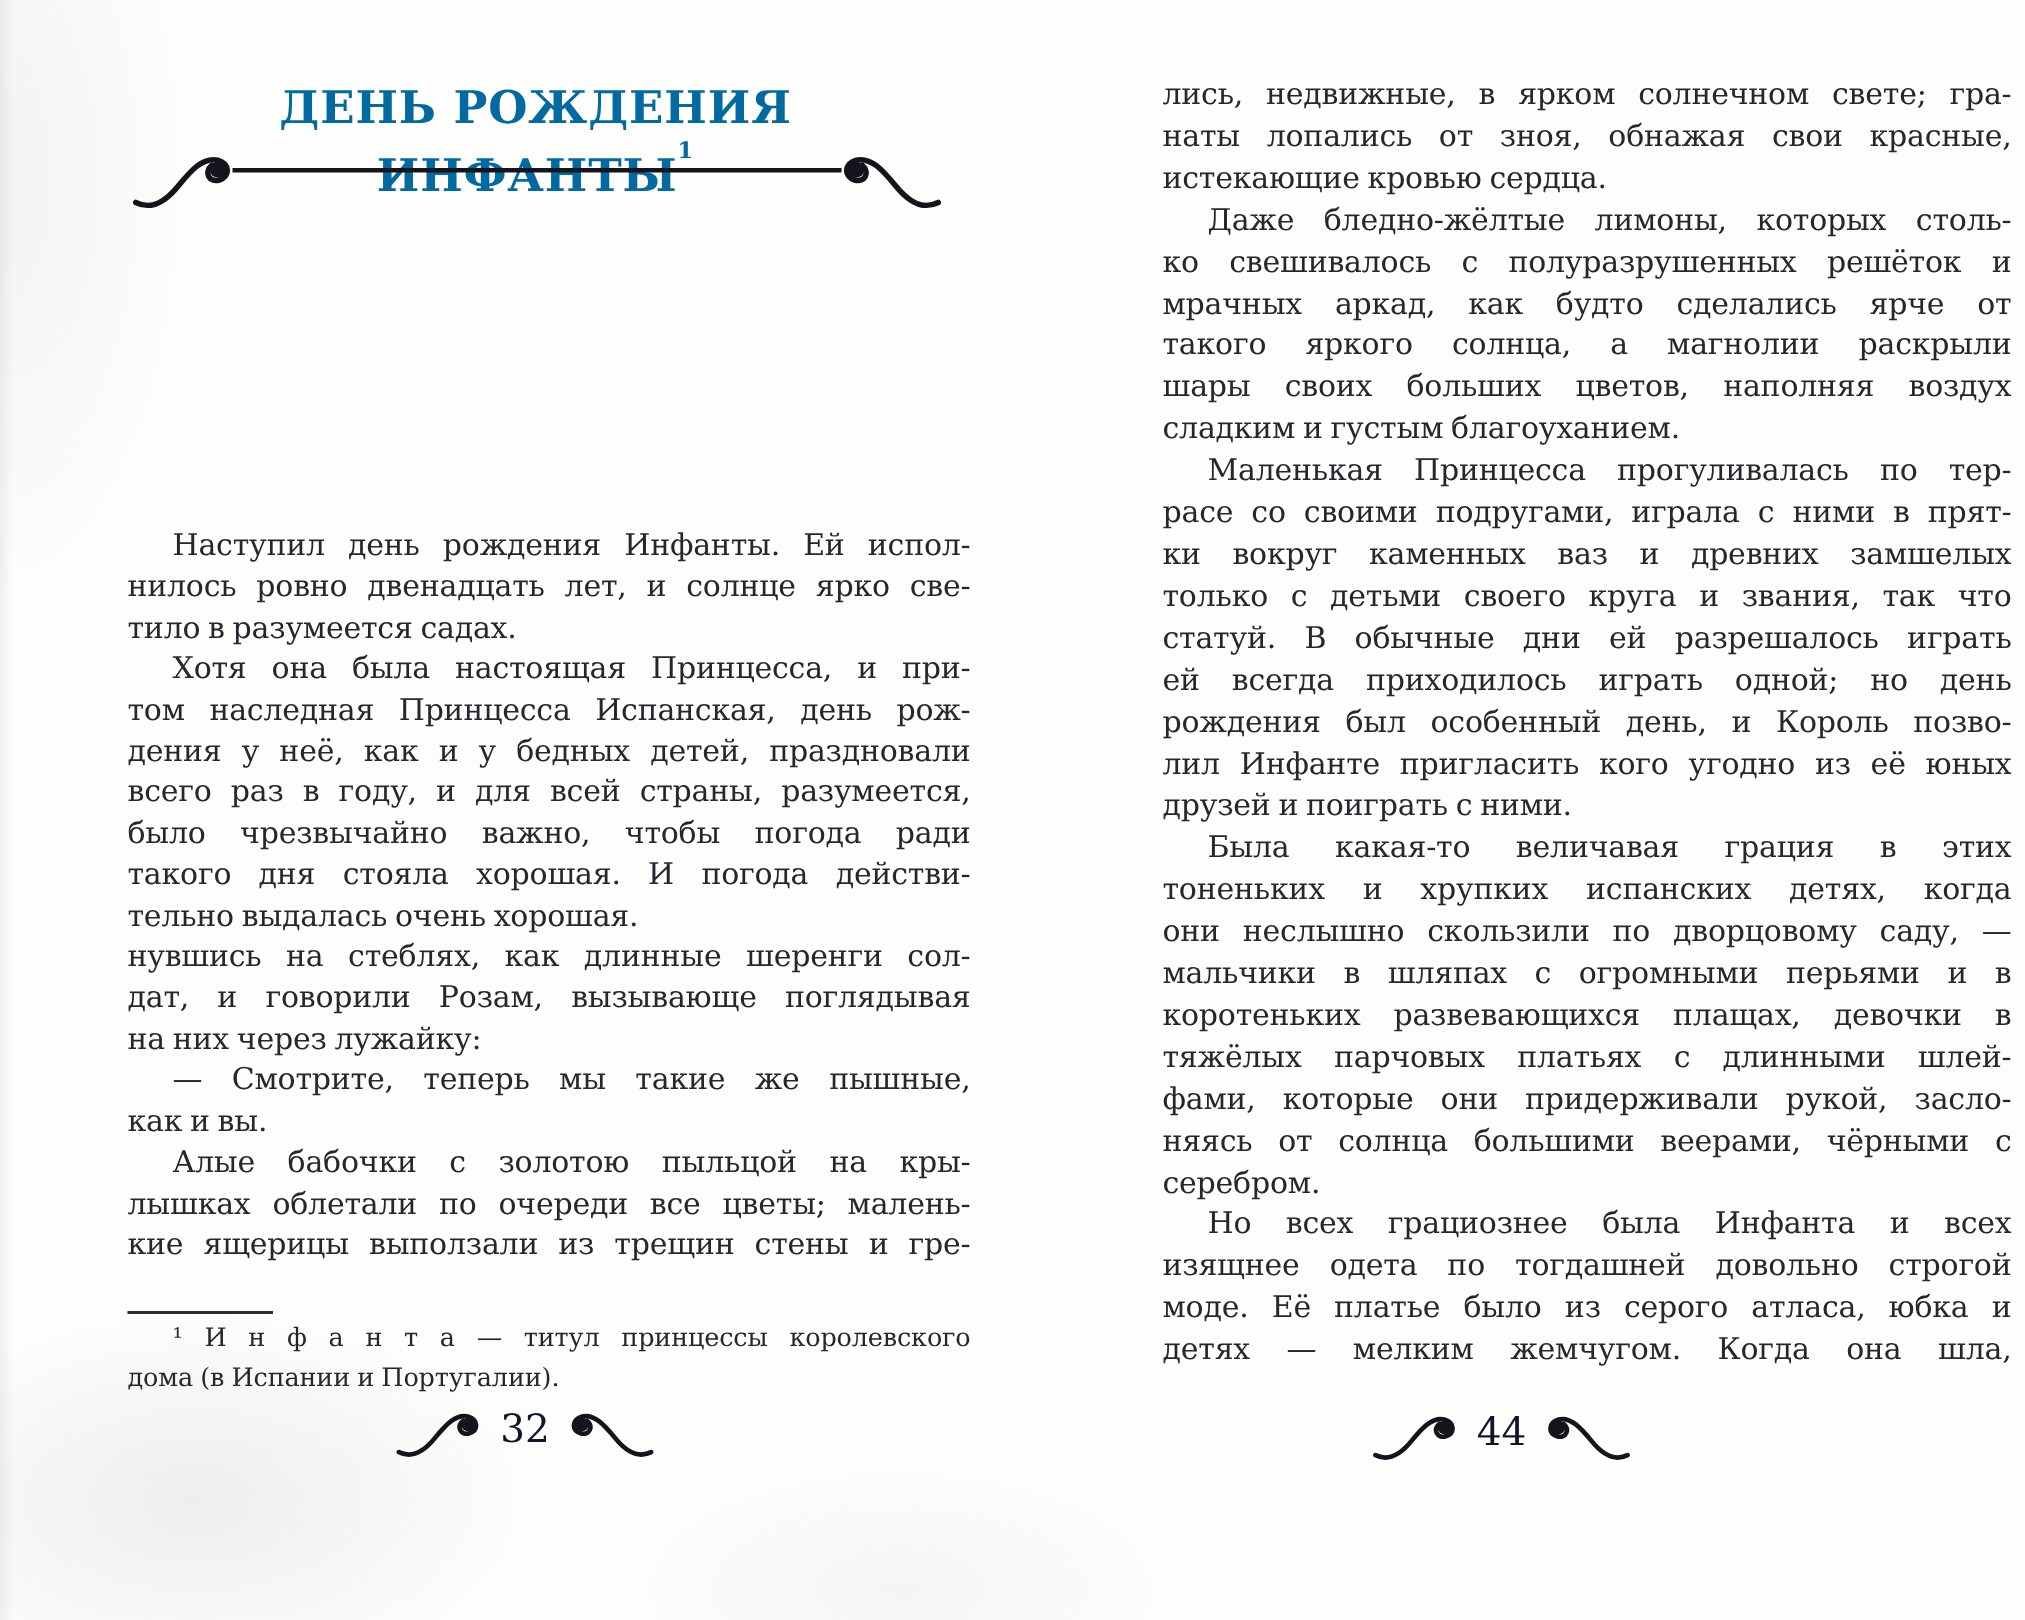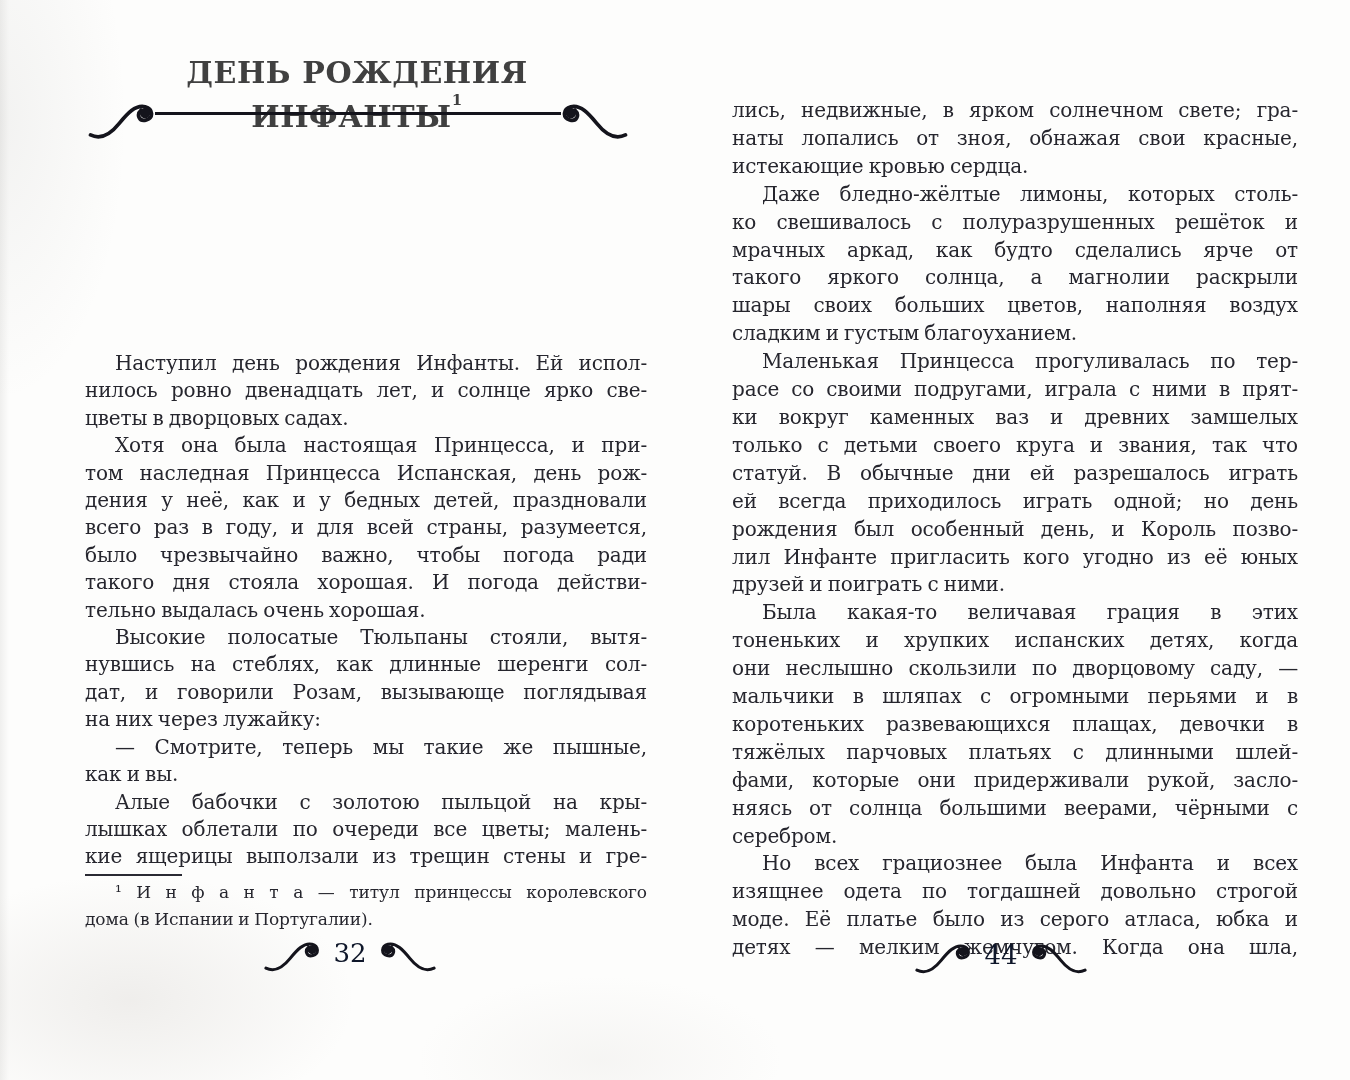--- a/index.html
+++ b/index.html
@@ -15,35 +15,35 @@
       radial-gradient(320px 180px at 130px 1000px, rgba(190,184,178,0.22), rgba(190,184,178,0) 70%),
       radial-gradient(260px 120px at 600px 1060px, rgba(200,196,190,0.14), rgba(200,196,190,0) 70%),
       radial-gradient(180px 400px at 0px 120px, rgba(150,148,145,0.10), rgba(150,148,145,0) 70%),
       linear-gradient(90deg, rgba(120,118,115,0.10), rgba(120,118,115,0) 9px);
   }
   .page-col{position:absolute;}
   
   .chapter-title{
     position:absolute;left:85px;top:54px;width:562px;
     text-align:center;font-weight:bold;font-size:30px;line-height:38px;
-    letter-spacing:0.6px;color:#404040;transform:translateX(-9px);
+    letter-spacing:0.6px;color:#0369a1;transform:translateX(-9px);
   }
   .chapter-title sup{font-size:15px;position:relative;top:-11px;font-weight:bold;}
   
   .title-flourish{
     position:absolute;left:88px;top:97px;width:540px;height:46px;
     display:flex;align-items:flex-start;
   }
   .title-flourish .rule{flex:1;height:3.4px;background:#14141c;margin-top:15px;margin-left:-7px;margin-right:-7px;}
   .swash{display:block;}
   .swash.flip{transform:scaleX(-1);}
   
   .text-block{font-size:20px;letter-spacing:-0.15px;word-spacing:-1px;}
   .left-text{left:85px;top:350px;width:562px;line-height:27.4px;}
-  .right-text{left:732px;top:49px;width:566px;line-height:27.9px;margin-top:48px;}
+  .right-text{left:775px;top:49px;width:566px;line-height:27.9px;}
   .line{text-align:justify;overflow:hidden;}
   .line.just{text-align-last:justify;}
   .line.indent{text-indent:30px;}
   
   .footnote-rule{position:absolute;left:85px;top:874px;width:97px;height:2.4px;background:#2a2a33;}
   .footnote-block{left:85px;top:879px;width:562px;font-size:17px;line-height:26.6px;letter-spacing:-0.1px;word-spacing:-0.5px;}
   
   .page-footer{position:absolute;display:flex;align-items:flex-start;justify-content:center;}
   .footer-left{left:85px;top:936px;width:562px;transform:translateX(-16px);}
   .footer-right{left:746px;top:938px;width:566px;transform:translateX(-28px);}
@@ -73,33 +73,32 @@
     <div class="rule"></div>
     <svg class="swash flip" width="74" height="46">
         <use href="#swash" width="74" height="46"></use>
       </svg>
   </div>
 
   <div class="page-col text-block left-text">
       <div class="para">
         <div class="line indent just">Наступил день рождения Инфанты. Ей испол-</div>
         <div class="line just">нилось ровно двенадцать лет, и солнце ярко све-</div>
-        <div class="line">цветы в дворцовых садах.</div>
+        <div class="line">тило в разумеется садах.</div>
       </div>
       <div class="para">
         <div class="line indent just">Хотя она была настоящая Принцесса, и при-</div>
         <div class="line just">том наследная Принцесса Испанская, день рож-</div>
         <div class="line just">дения у неё, как и у бедных детей, праздновали</div>
         <div class="line just">всего раз в году, и для всей страны, разумеется,</div>
         <div class="line just">было чрезвычайно важно, чтобы погода ради</div>
         <div class="line just">такого дня стояла хорошая. И погода действи-</div>
         <div class="line">тельно выдалась очень хорошая.</div>
       </div>
       <div class="para">
-        <div class="line indent just">Высокие полосатые Тюльпаны стояли, вытя-</div>
         <div class="line just">нувшись на стеблях, как длинные шеренги сол-</div>
         <div class="line just">дат, и говорили Розам, вызывающе поглядывая</div>
         <div class="line">на них через лужайку:</div>
       </div>
       <div class="para">
         <div class="line indent just">— Смотрите, теперь мы такие же пышные,</div>
         <div class="line">как и вы.</div>
       </div>
       <div class="para">
         <div class="line indent just">Алые бабочки с золотою пыльцой на кры-</div>

